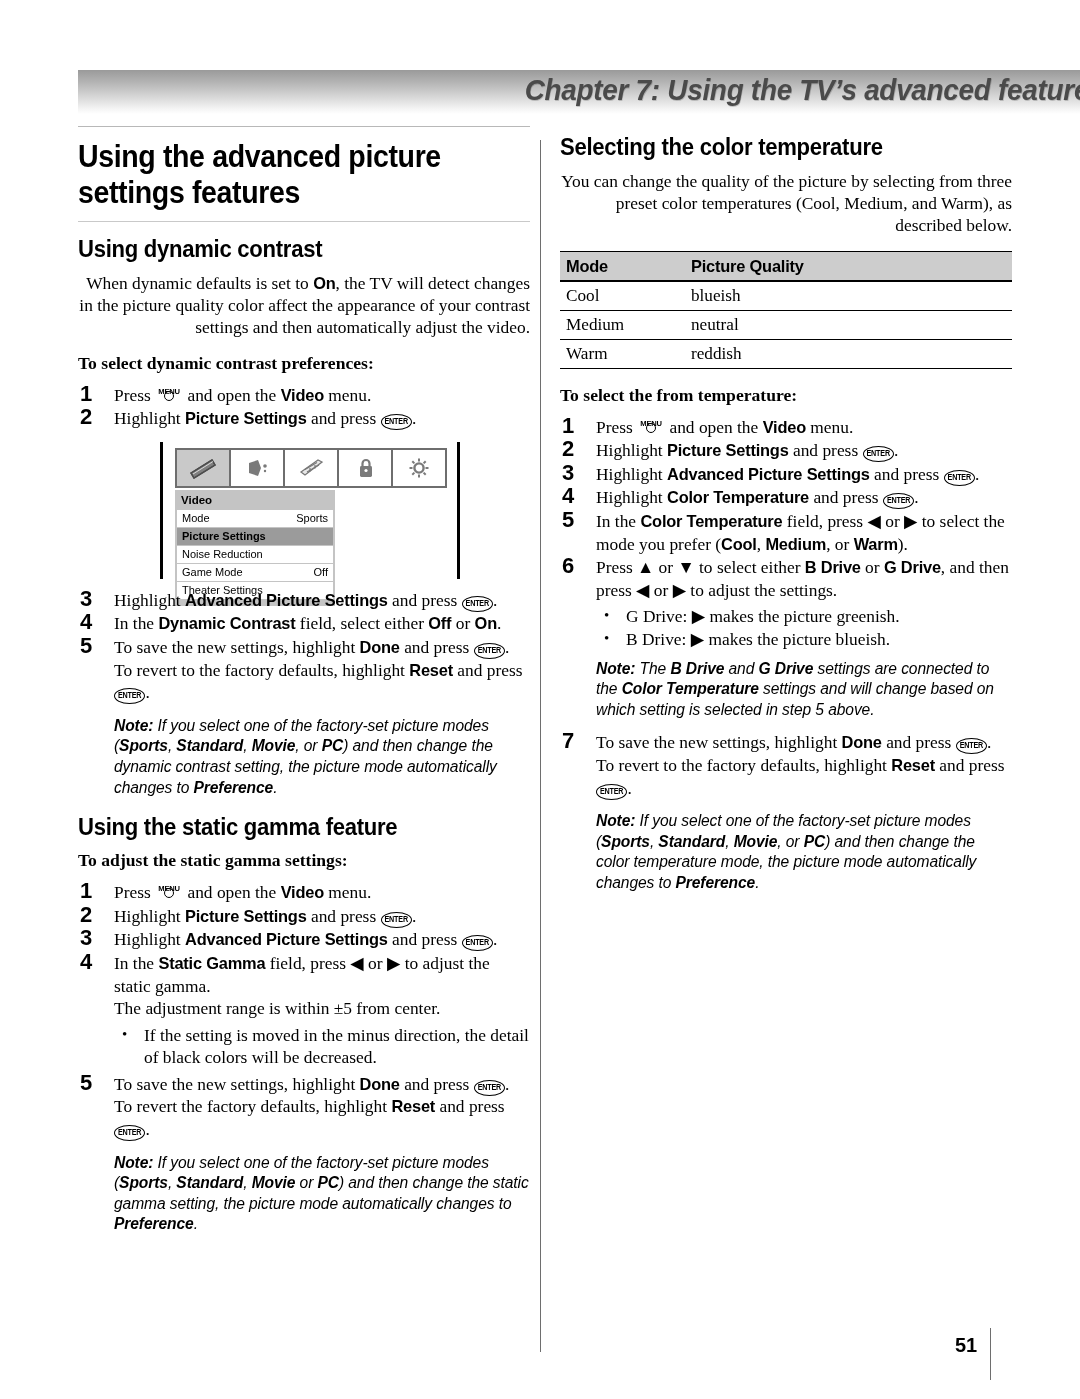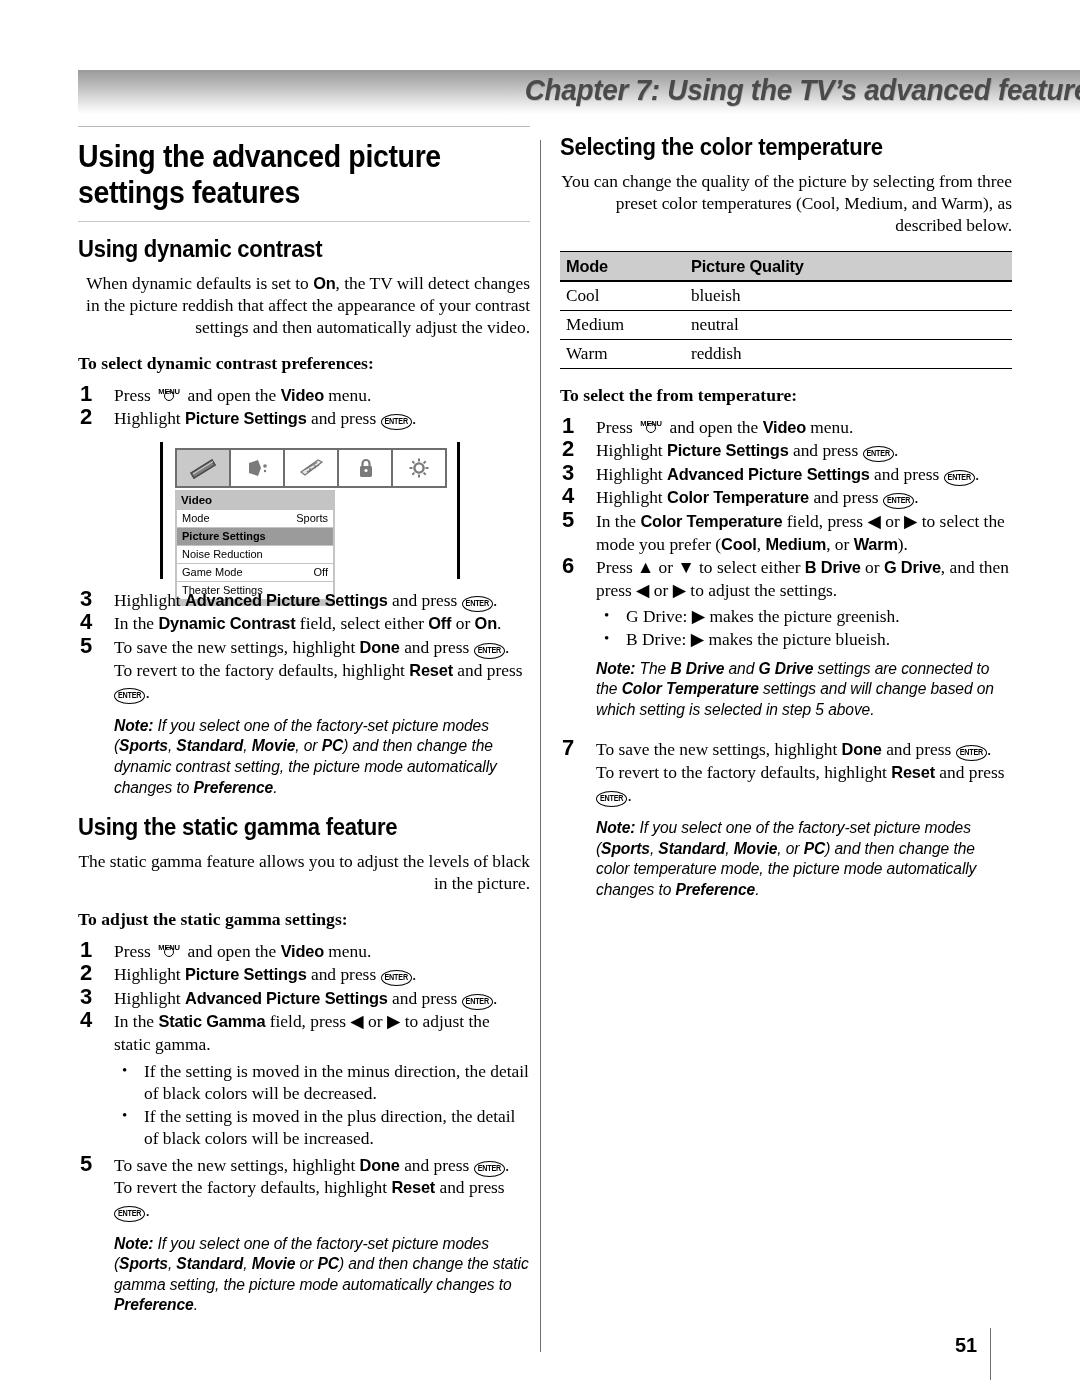--- a/index.html
+++ b/index.html
@@ -200,21 +200,21 @@
 <div class="col col-left">
 
   <div class="rule-top"></div>
 
   <h1 class="sec">Using the advanced picture settings features</h1>
 
   <div class="rule-mid"></div>
 
   <h2 class="sub tight">Using dynamic contrast</h2>
 
-  <p class="body"><span>When dynamic defaults is set to </span><span class="b">On</span><span>, the TV will detect changes in the picture reddish that affect the appearance of your contrast settings and then automatically adjust the video.</span></p>
+  <p class="body"><span>When dynamic defaults is set to </span><span class="b">On</span><span>, the TV will detect changes in the picture quality color affect the appearance of your contrast settings and then automatically adjust the video.</span></p>
 
   <p class="lead">To select dynamic contrast preferences:</p>
 
   <ol class="steps">
     <li>
       <span class="num">1</span>
       <span>Press </span><span class="menukey"><span class="lbl">MENU</span><span class="circ"></span></span><span> and open the </span><span class="b">Video</span><span> menu.</span>
     </li>
     <li>
       <span class="num">2</span>
@@ -309,43 +309,42 @@
       <span class="num">5</span>
       <span>To save the new settings, highlight </span><span class="b">Done</span><span> and press </span><span class="enterkey">ENTER</span><span>.</span>
       <span class="cont"><span>To revert to the factory defaults, highlight </span><span class="b">Reset</span><span> and press </span><span class="enterkey">ENTER</span><span>.</span></span>
     </li>
   </ol>
 
   <div class="note"><span class="nb">Note:</span><span> If you select one of the factory-set picture modes (</span><b>Sports</b><span>, </span><b>Standard</b><span>, </span><b>Movie</b><span>, or </span><b>PC</b><span>) and then change the dynamic contrast setting, the picture mode automatically changes to </span><b>Preference</b><span>.</span></div>
 
   <h2 class="sub">Using the static gamma feature</h2>
 
-  <p class="body">The static gamma feature allows you to adjust the levels of black in the picture.</p>
 
   <p class="lead">To adjust the static gamma settings:</p>
 
   <ol class="steps">
     <li>
       <span class="num">1</span>
       <span>Press </span><span class="menukey"><span class="lbl">MENU</span><span class="circ"></span></span><span> and open the </span><span class="b">Video</span><span> menu.</span>
     </li>
     <li>
       <span class="num">2</span>
       <span>Highlight </span><span class="b">Picture Settings</span><span> and press </span><span class="enterkey">ENTER</span><span>.</span>
     </li>
     <li>
       <span class="num">3</span>
       <span>Highlight </span><span class="b">Advanced Picture Settings</span><span> and press </span><span class="enterkey">ENTER</span><span>.</span>
     </li>
     <li>
       <span class="num">4</span>
       <span>In the </span><span class="b">Static Gamma</span><span> field, press ◀ or ▶ to adjust the static gamma.</span>
+      <span class="cont">The adjustment range is within ±5 from center.</span>
       <ul class="bul">
         <li>If the setting is moved in the minus direction, the detail of black colors will be decreased.</li>
-        <li>If the setting is moved in the plus direction, the detail of black colors will be increased.</li>
       </ul>
     </li>
     <li>
       <span class="num">5</span>
       <span>To save the new settings, highlight </span><span class="b">Done</span><span> and press </span><span class="enterkey">ENTER</span><span>.</span>
       <span class="cont"><span>To revert the factory defaults, highlight </span><span class="b">Reset</span><span> and press </span><span class="enterkey">ENTER</span><span>.</span></span>
     </li>
   </ol>
 
   <div class="note"><span class="nb">Note:</span><span> If you select one of the factory-set picture modes (</span><b>Sports</b><span>, </span><b>Standard</b><span>, </span><b>Movie</b><span> or </span><b>PC</b><span>) and then change the static gamma setting, the picture mode automatically changes to </span><b>Preference</b><span>.</span></div>
@@ -408,21 +407,21 @@
       <span class="num">5</span>
       <span>In the </span><span class="b">Color Temperature</span><span> field, press ◀ or ▶ to select the mode you prefer (</span><span class="b">Cool</span><span>, </span><span class="b">Medium</span><span>, or </span><span class="b">Warm</span><span>).</span>
     </li>
     <li>
       <span class="num">6</span>
       <span>Press ▲ or ▼ to select either </span><span class="b">B Drive</span><span> or </span><span class="b">G Drive</span><span>, and then press ◀ or ▶ to adjust the settings.</span>
       <ul class="bul">
         <li>G Drive: ▶ makes the picture greenish.</li>
         <li>B Drive: ▶ makes the picture blueish.</li>
       </ul>
-      <div class="note" style="margin-left:0;margin-top:8px;margin-bottom:18px"><span class="nb">Note:</span><span> The </span><b>B Drive</b><span> and </span><b>G Drive</b><span> settings are connected to the </span><b>Color Temperature</b><span> settings and will change based on which setting is selected in step 5 above.</span></div>
+      <div class="note" style="margin-left:0;margin-top:8px;margin-bottom:11px"><span class="nb">Note:</span><span> The </span><b>B Drive</b><span> and </span><b>G Drive</b><span> settings are connected to the </span><b>Color Temperature</b><span> settings and will change based on which setting is selected in step 5 above.</span></div>
     </li>
     <li>
       <span class="num">7</span>
       <span>To save the new settings, highlight </span><span class="b">Done</span><span> and press </span><span class="enterkey">ENTER</span><span>.</span>
       <span class="cont"><span>To revert to the factory defaults, highlight </span><span class="b">Reset</span><span> and press </span><span class="enterkey">ENTER</span><span>.</span></span>
     </li>
   </ol>
 
   <div class="note"><span class="nb">Note:</span><span> If you select one of the factory-set picture modes (</span><b>Sports</b><span>, </span><b>Standard</b><span>, </span><b>Movie</b><span>, or </span><b>PC</b><span>) and then change the color temperature mode, the picture mode automatically changes to </span><b>Preference</b><span>.</span></div>
 

